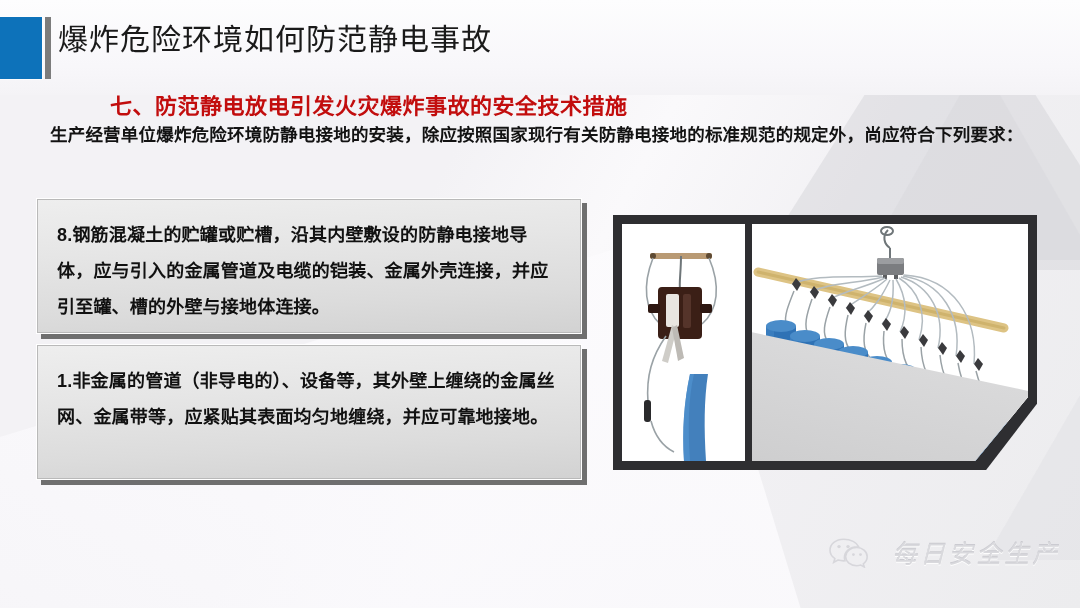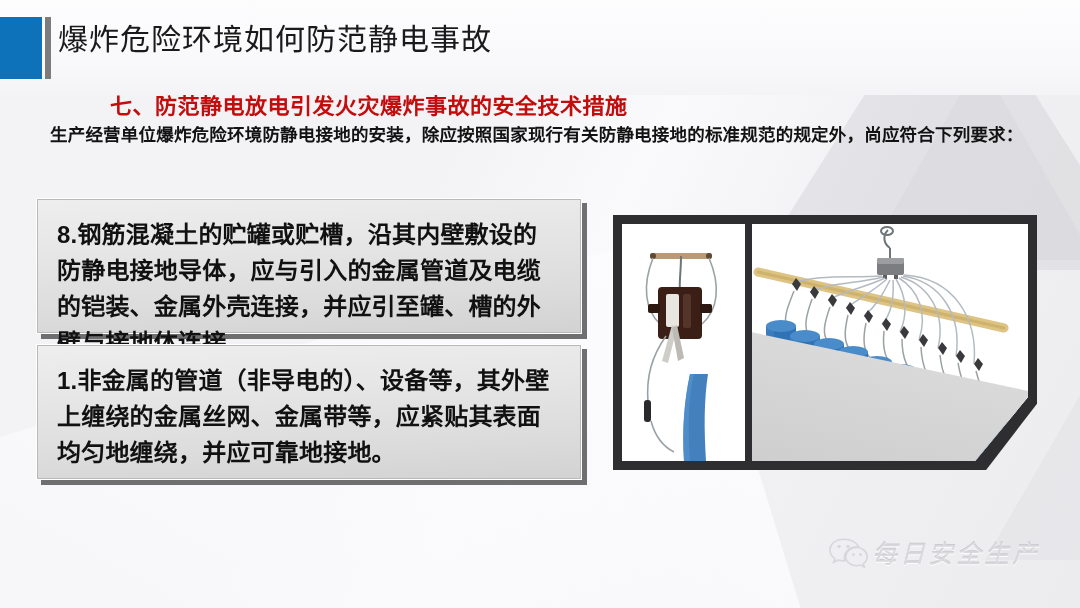--- a/index.html
+++ b/index.html
@@ -118,21 +118,21 @@
   .box {
     position: absolute;
     left: 36px;
     width: 546px;
     box-sizing: border-box;
     padding: 18px 20px 16px 20px;
     background: linear-gradient(177deg, #eeeeee 0%, #e6e6e6 35%, #dcdcdc 72%, #d2d2d2 100%);
     border: 1px solid #ffffff;
     box-shadow: 5px 5px 0 0 #6f6f6f,
                 0 0 0 1px #b9b9b9 inset;
-    font-size: 24px;
+    font-size: 18px;
     font-weight: 700;
     color: #111111;
     line-height: 36px;
     letter-spacing: 0.2px;
   }
   #box-8 { top: 198px; height: 136px; }
   #box-9 { top: 344px; height: 136px; }
 
   
   .figure {
@@ -183,21 +183,21 @@
     transform: skewY(12deg);
     transform-origin: left top;
   }
 
   
   .watermark {
     position: absolute;
     left: 828px; top: 534px;
     display: flex;
     align-items: center;
-    gap: 4px;
+    gap: 24px;
     opacity: 0.92;
   }
   .wm-text {
     font-size: 25px;
     font-weight: 400;
     color: #d8d8dc;
     letter-spacing: 3px;
     text-shadow: 0 1px 0 #ffffff, 0 -1px 0 #c9c9cf;
     font-style: italic;
   }

